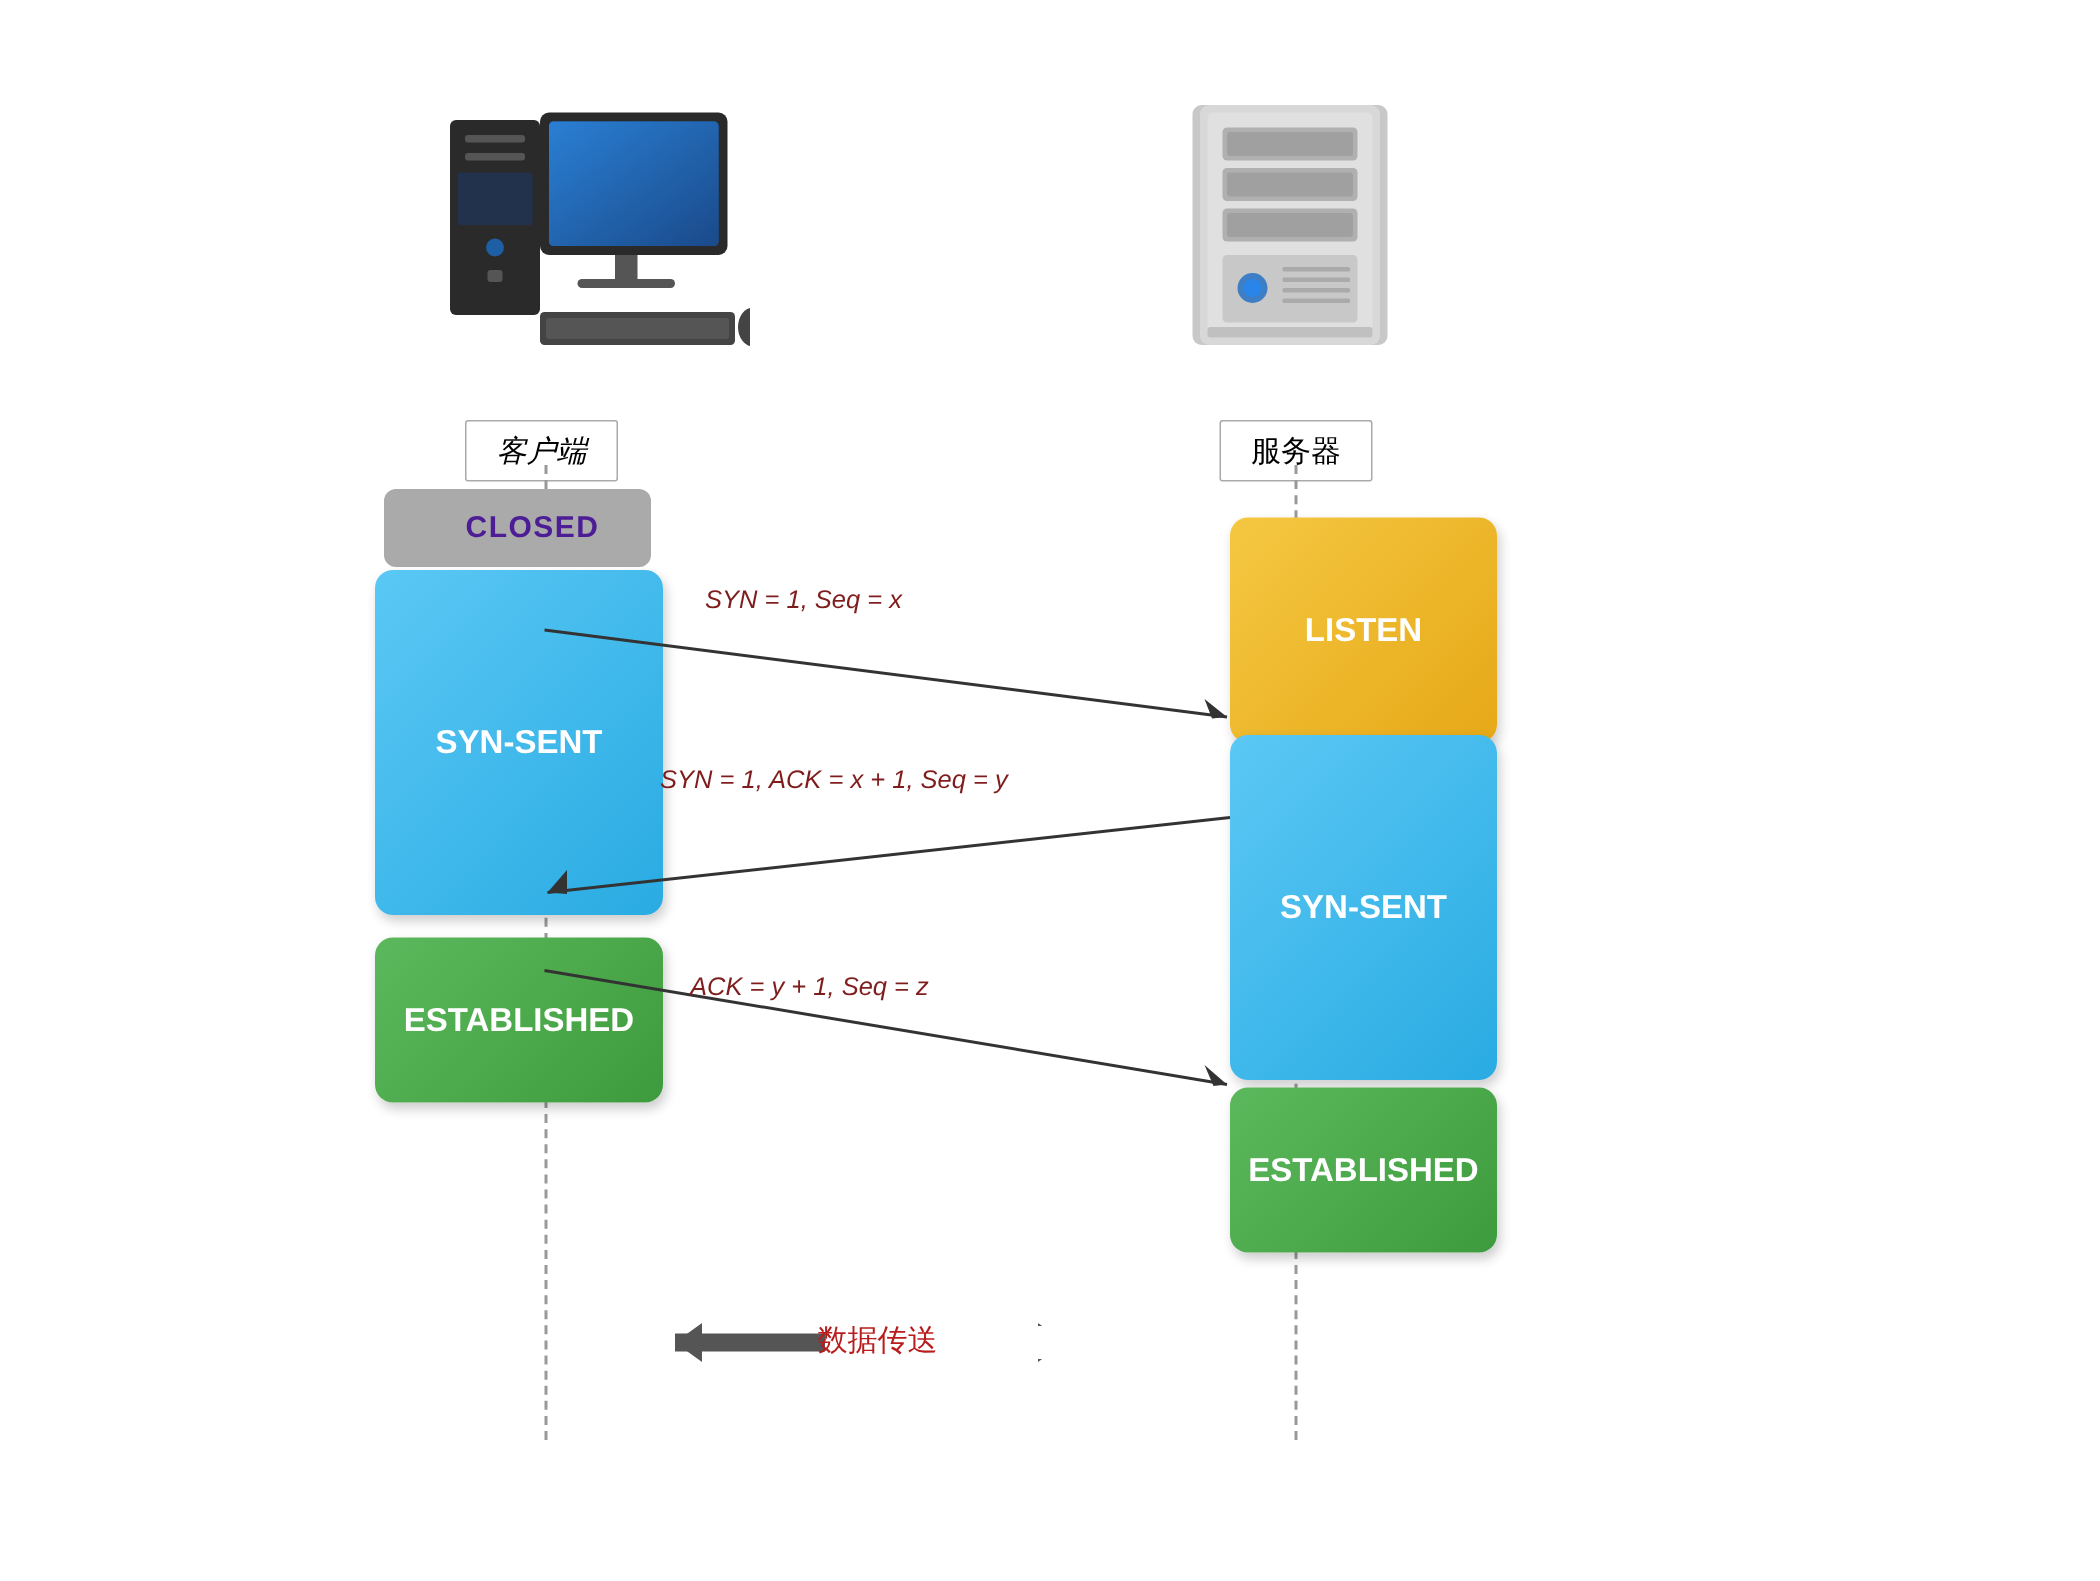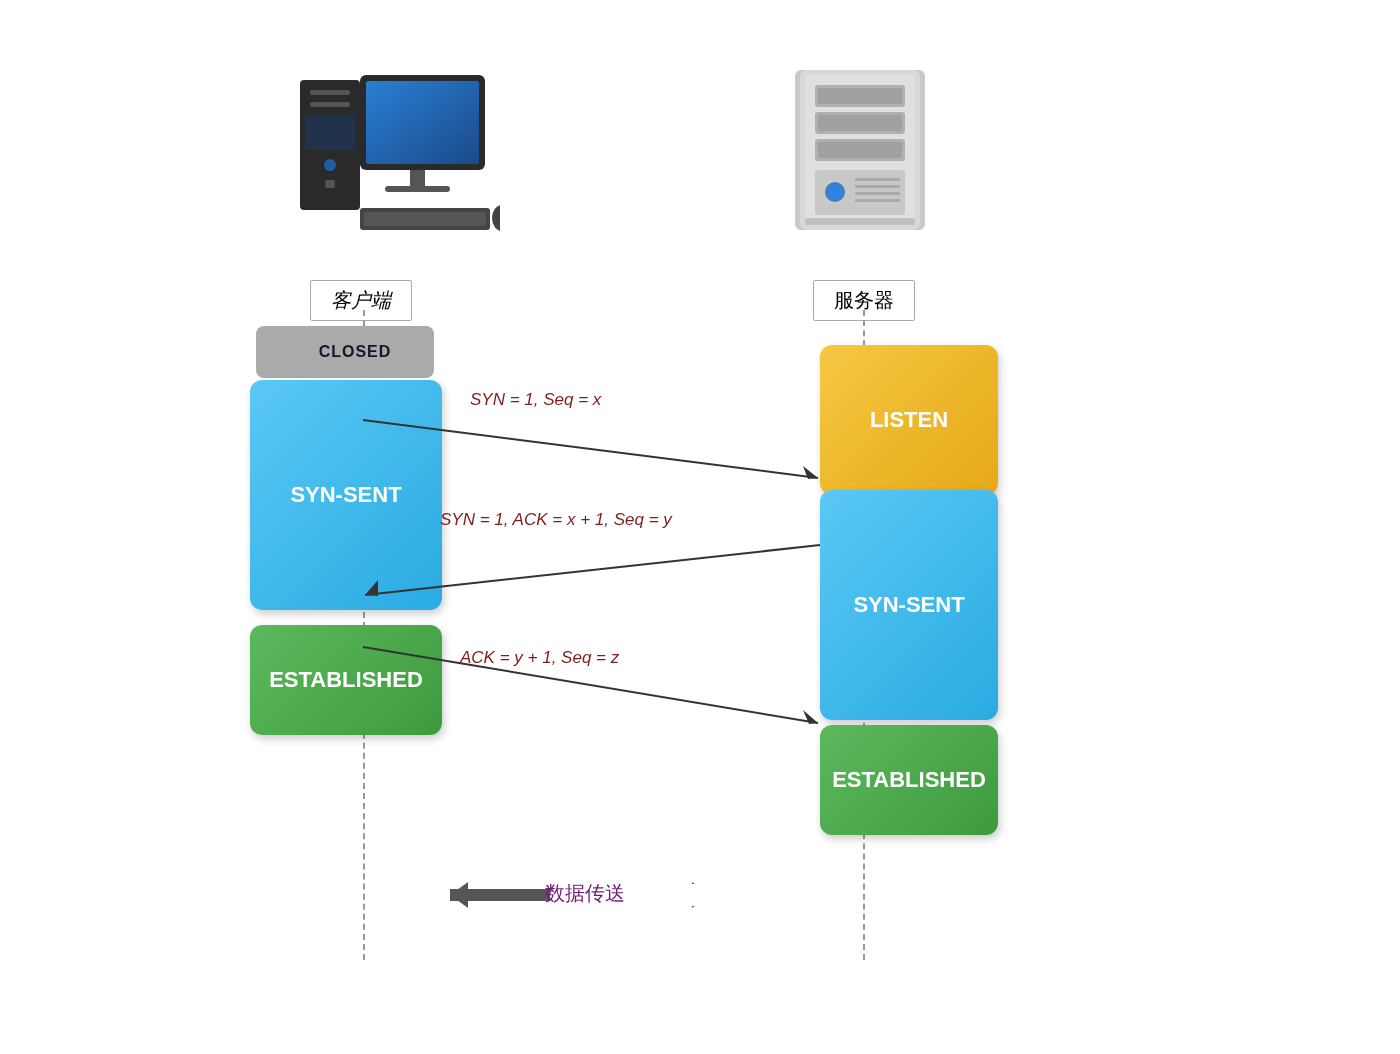--- a/index.html
+++ b/index.html
@@ -99,23 +99,23 @@
       position: absolute;
       top: 326px;
       left: 256px;
       width: 178px;
       height: 52px;
       background: #aaa;
       border-radius: 8px;
       display: flex;
       align-items: center;
       justify-content: center;
-      font-size: 16px;
+      font-size: 20px;
       font-weight: bold;
-      color: #0f172a;
+      color: #4c1d95;
       letter-spacing: 1px;
       padding-left: 20px;
     }
 
     
     .syn-sent-client {
       top: 380px;
       left: 250px;
       width: 192px;
       height: 230px;
@@ -311,17 +311,17 @@
   </div>
 
   <div class="arrow-label" style="top: 510px; left: 440px; text-align: right;">
     <span>SYN = 1, ACK = x + 1, Seq = y</span>
   </div>
 
   <div class="arrow-label" style="top: 648px; left: 460px;">
     <span>ACK = y + 1, Seq = z</span>
   </div>
 
-  <div style="position:absolute; top:880px; left:545px; font-size:20px; color:#701a75; z-index:10;">
+  <div style="position:absolute; top:880px; left:545px; font-size:20px; color:#b91c1c; z-index:10;">
     <span>数据传送</span>
   </div>
 
 </div>
 
 </body></html>

